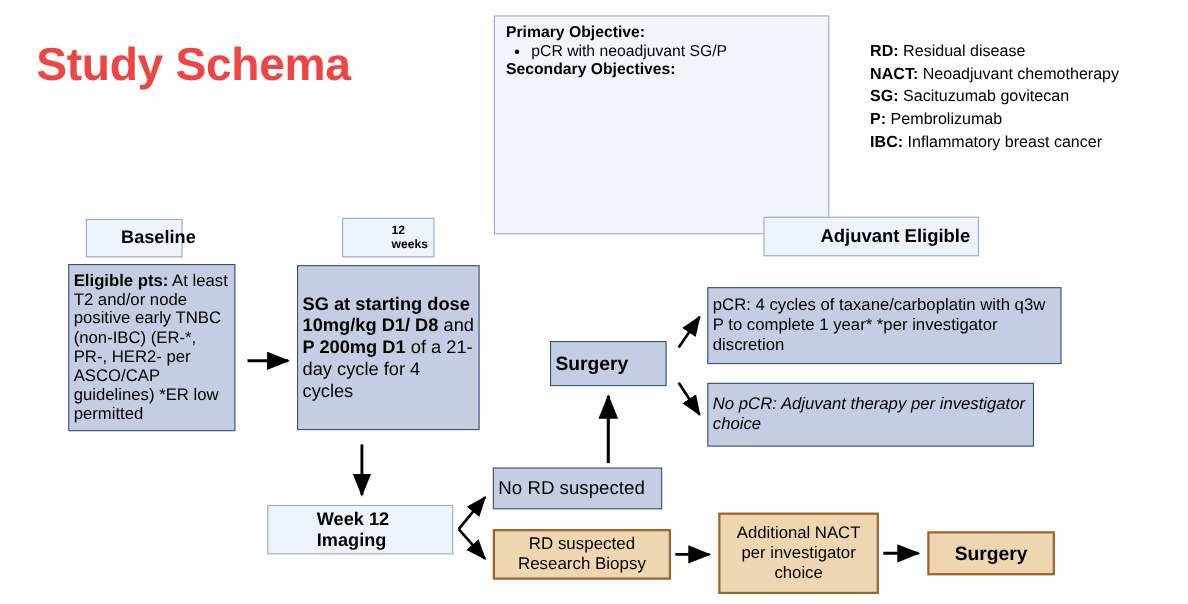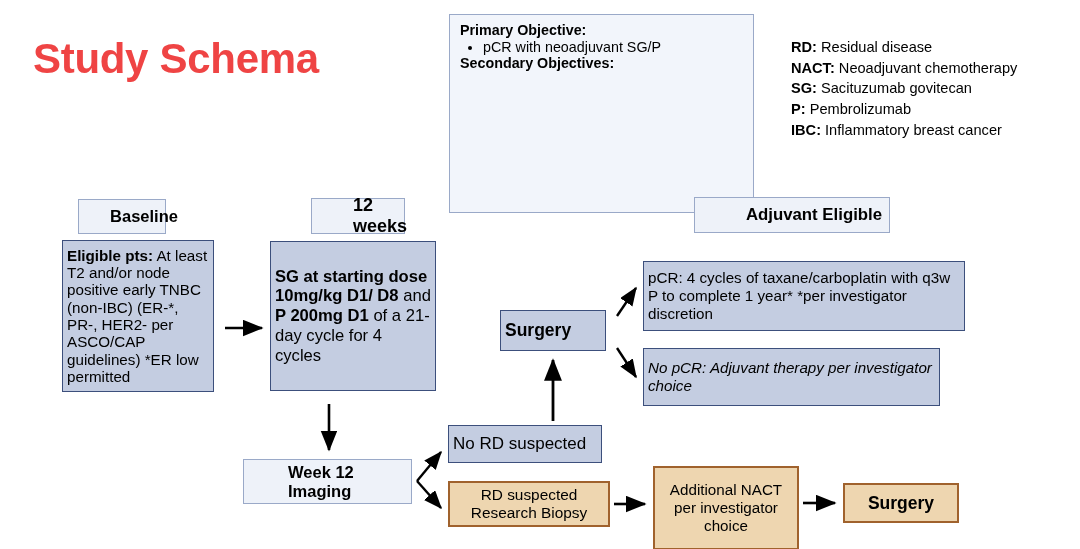--- a/index.html
+++ b/index.html
@@ -88,21 +88,21 @@
     display: flex;
     align-items: center;
     justify-content: center;
     text-align: center;
     color: #000;
   }
   .bx-in { width: 100%; padding: 0 4px; }
 
   
   #hdr-baseline { left: 78px;  top: 199px; width: 88px;  height: 35px; font-size: 16.5px; }
-  #hdr-12weeks  { left: 311px; top: 198px; width: 94px;  height: 36px; font-size: 18px; }
+  #hdr-12weeks  { left: 311px; top: 198px; width: 84px;  height: 36px; font-size: 11px; }
   #hdr-adjuvant { left: 694px; top: 197px; width: 196px; height: 36px; font-size: 16.8px; }
 
   #box-eligible {
     left: 62px; top: 240px; width: 152px; height: 152px;
     font-size: 15.2px; line-height: 1.14;
   }
   #box-treatment {
     left: 270px; top: 241px; width: 166px; height: 150px;
     font-size: 16.6px; line-height: 1.19;
   }
@@ -124,21 +124,21 @@
   }
   #box-nord {
     left: 448px; top: 425px; width: 154px; height: 38px;
     font-size: 17px;
   }
   #box-rdsusp {
     left: 448px; top: 481px; width: 162px; height: 46px;
     font-size: 15.4px; line-height: 1.17;
   }
   #box-addnact {
-    left: 653px; top: 466px; width: 146px; height: 84px;
+    left: 653px; top: 466px; width: 146px; height: 74px;
     font-size: 15.2px; line-height: 1.2;
   }
   #box-surgery2 {
     left: 843px; top: 483px; width: 116px; height: 40px;
     font-size: 17.5px; font-weight: bold;
   }
 
   .b { font-weight: bold; }
 
   

